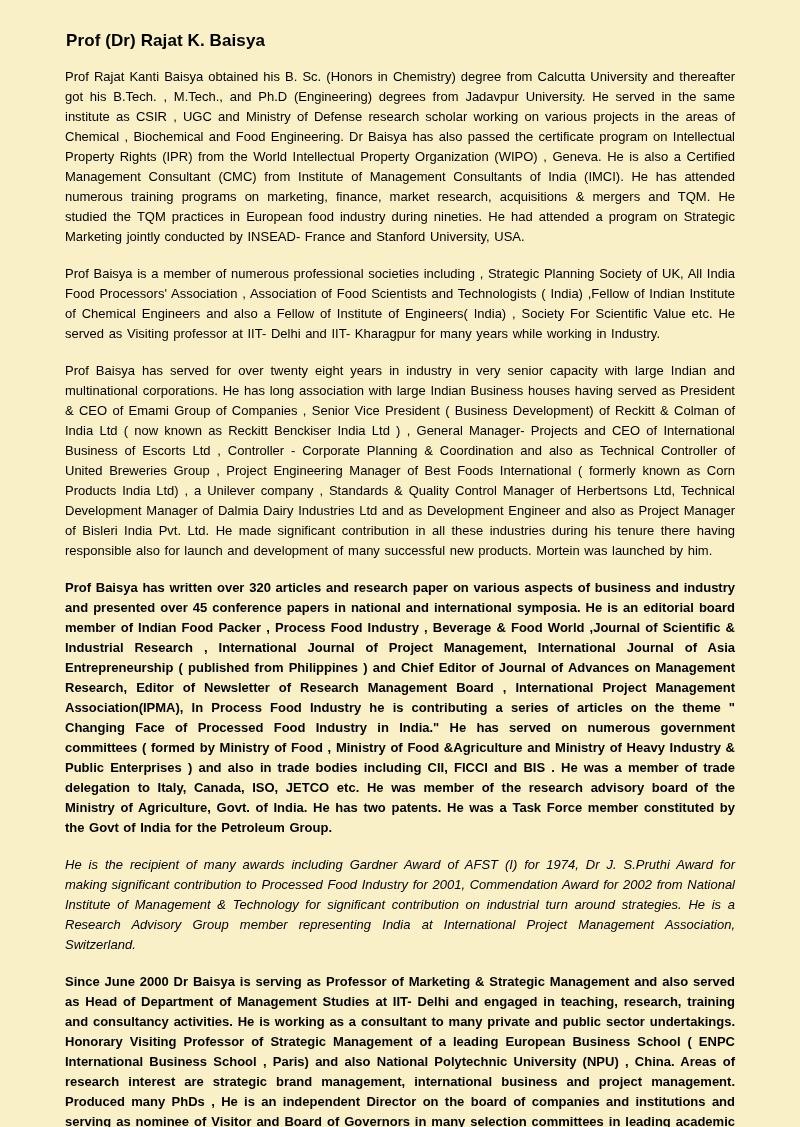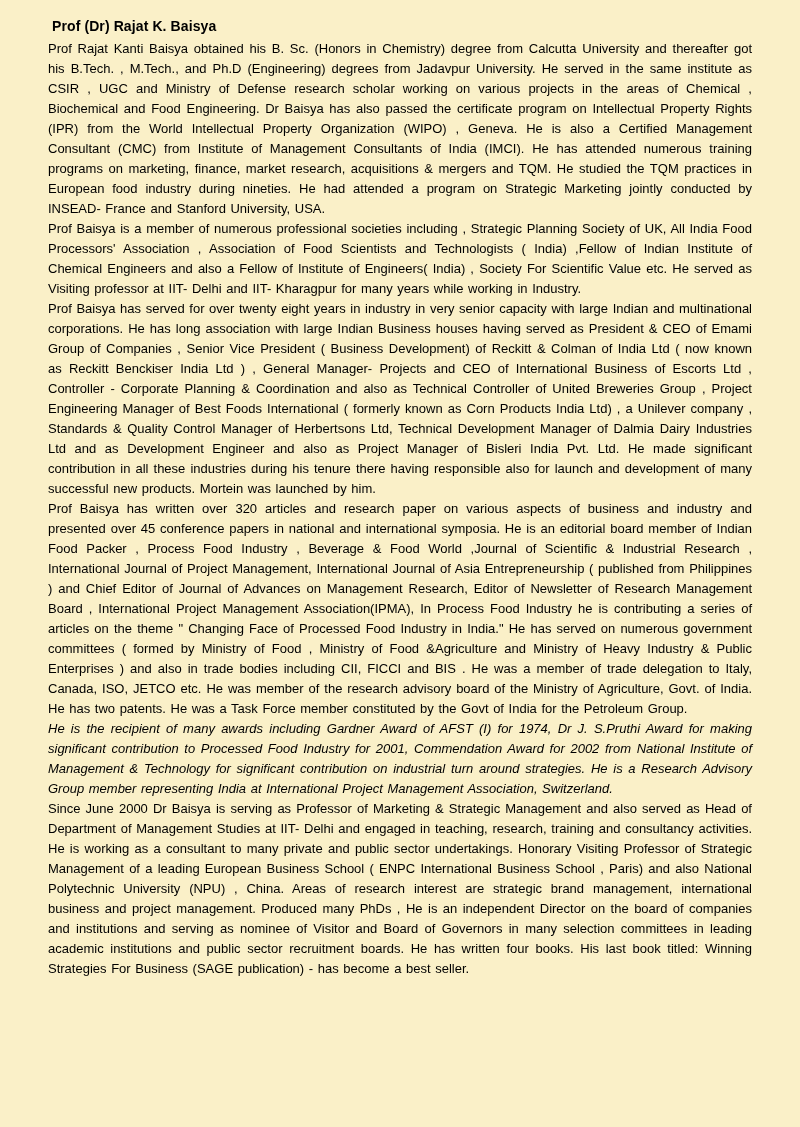--- a/index.html
+++ b/index.html
@@ -16,35 +16,35 @@
     box-sizing: border-box;
     width: 800px;
     min-height: 1127px;
     padding: 14px 48px 0 48px;
     font-family: "Liberation Sans", sans-serif;
     font-size: 13px;
     line-height: 20px;
     color: #000000;
   }
   h1[data-name="page-title"] {
-    font-size: 14px;
+    font-size: 17px;
     font-weight: bold;
     line-height: 17px;
-    margin: 4px;
+    margin: 18px;
     letter-spacing: 0.1px;
   }
   p.para {
-    margin: 0;
+    margin: 17px;
     text-align: justify;
     word-spacing: 1px;
   }
   .gap-after-title { margin-top: 15px; }
   .gap-large      { margin-top: 40px; }
   .gap-line       { margin-top: 20px; font-style: italic; }
-  .gap-none       { margin-top: 0; }
+  .gap-none       { margin-top: 0; font-weight: bold; }
 </style>
 </head>
 <body style="background: rgb(250, 240, 200);">
 
 <main data-name="bio-page" style="color: rgb(0, 0, 0);">
   <h1 data-name="page-title">Prof (Dr) Rajat K. Baisya</h1>
 
   <p class="para gap-after-title" data-name="bio-paragraph-education">Prof Rajat Kanti Baisya obtained his B. Sc. (Honors in Chemistry) degree from Calcutta University and thereafter got his B.Tech. , M.Tech., and Ph.D (Engineering) degrees from Jadavpur University. He served in the same institute as CSIR , UGC and Ministry of Defense research scholar working on various projects in the areas of Chemical , Biochemical and Food Engineering. Dr Baisya has also passed the certificate program on Intellectual Property Rights (IPR) from the World Intellectual Property Organization (WIPO) , Geneva. He is also a Certified Management Consultant (CMC) from Institute of Management Consultants of India (IMCI). He has attended numerous training programs on marketing, finance, market research, acquisitions &amp; mergers and TQM. He studied the TQM practices in European food industry during nineties. He had attended a program on Strategic Marketing jointly conducted by INSEAD- France and Stanford University, USA.</p>
 
   <p class="para gap-large" data-name="bio-paragraph-societies">Prof Baisya is a member of numerous professional societies including , Strategic Planning Society of UK, All India Food Processors' Association , Association of Food Scientists and Technologists ( India) ,Fellow of Indian Institute of Chemical Engineers and also a Fellow of Institute of Engineers( India) , Society For Scientific Value etc. He served as Visiting professor at IIT- Delhi and IIT- Kharagpur for many years while working in Industry.</p>

